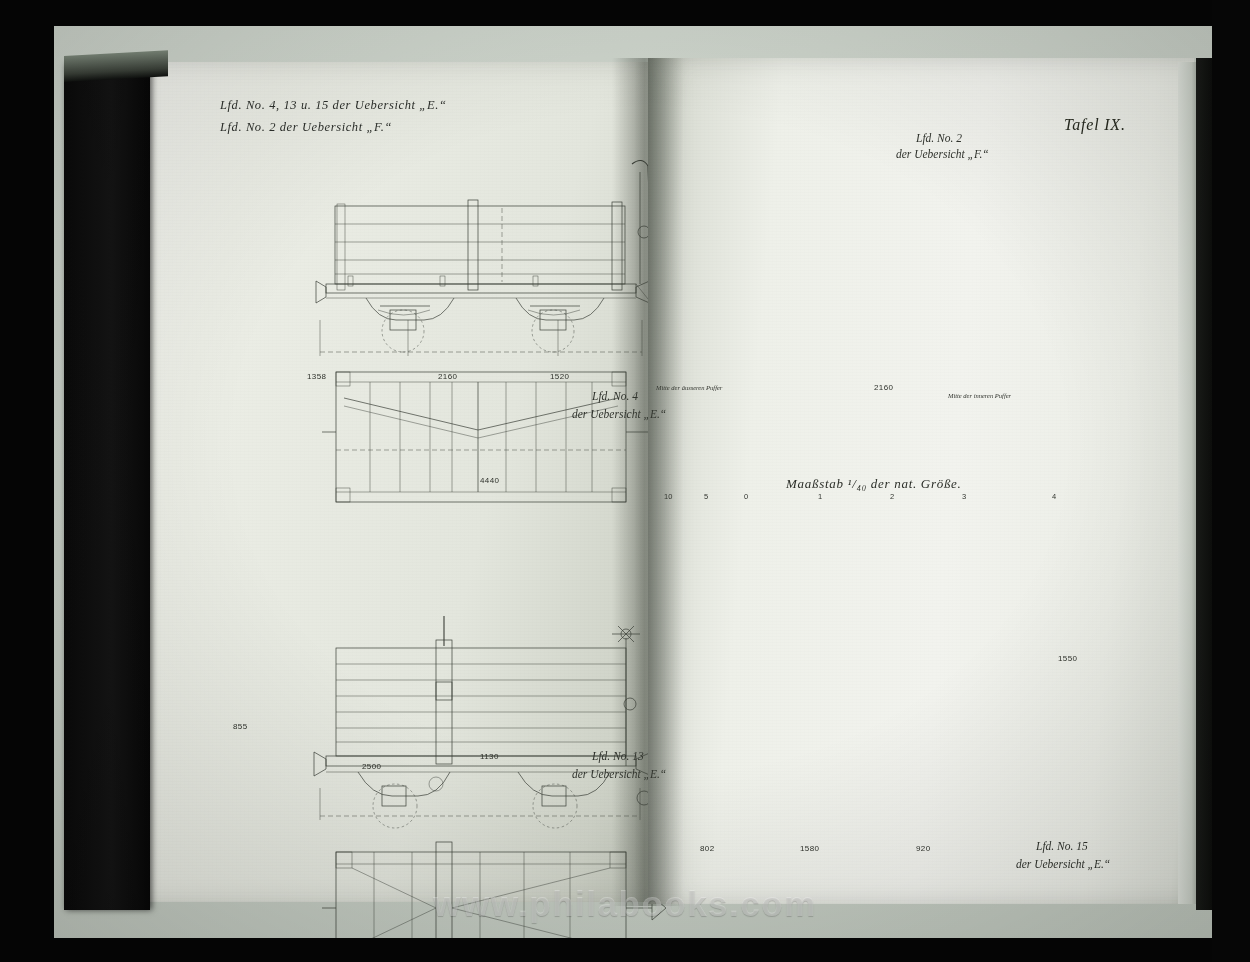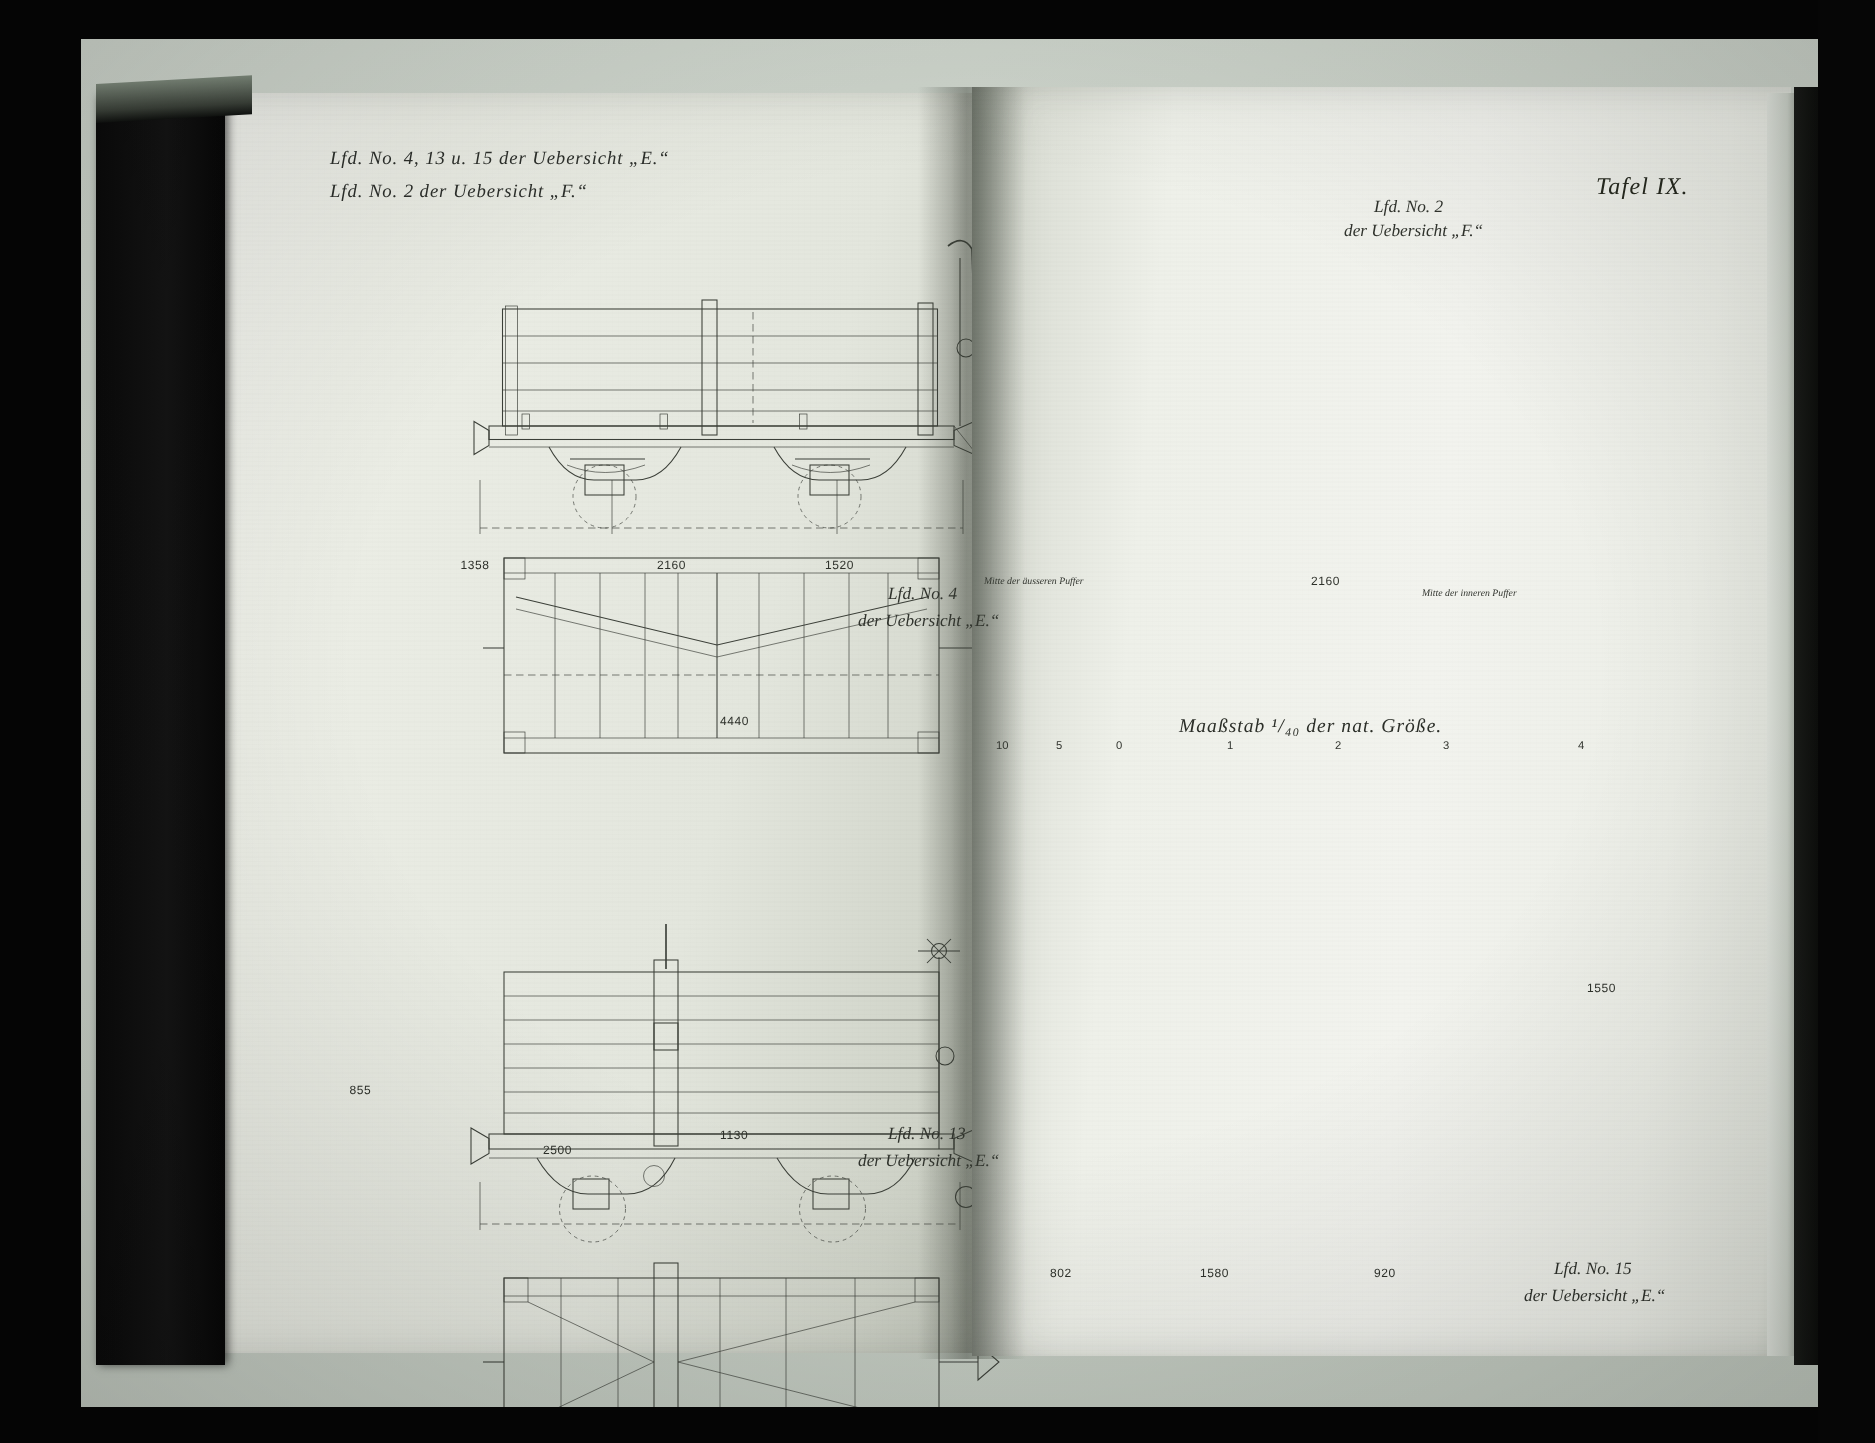--- a/index.html
+++ b/index.html
@@ -360,14 +360,15 @@
   <div class="block-right"></div>
   <div class="cover-right"></div>
 
   <div class="vignette"></div>
 
   <div class="frame-t"></div>
   <div class="frame-b"></div>
   <div class="frame-l"></div>
   <div class="frame-r"></div>
 
+  <div class="watermark">www.philabooks.com</div>
 
 </div>
 
 </body></html>

